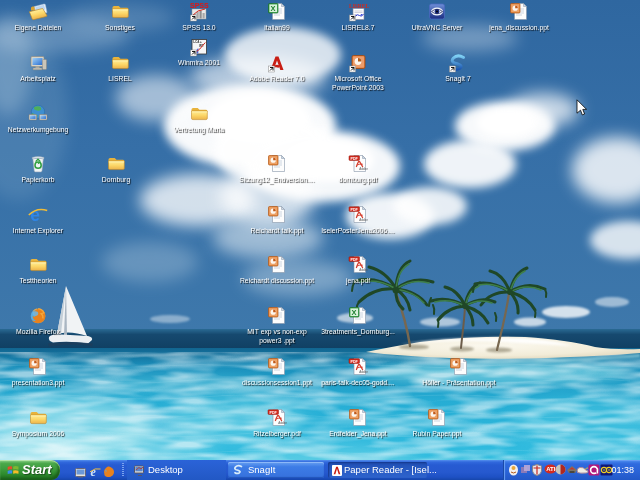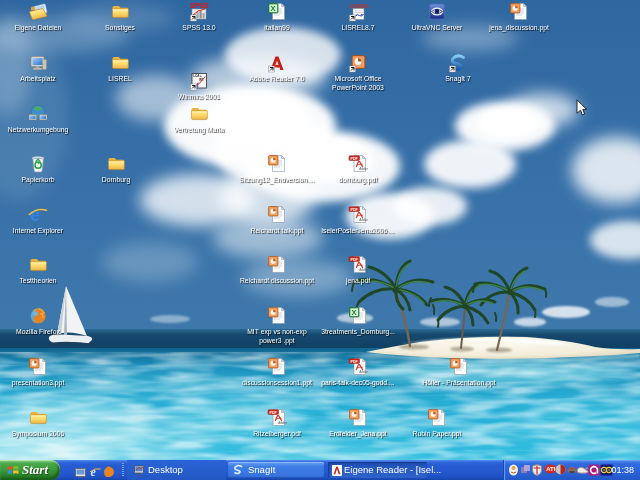--- a/index.html
+++ b/index.html
@@ -7,21 +7,21 @@
 .icon svg{display:block;margin:0 auto}
 .lbl{margin-top:1px;font-size:8px;line-height:9.4px;color:#fff;white-space:nowrap;
  transform:scaleX(0.85);transform-origin:50% 0;
  text-shadow:1px 1px 1px rgba(0,0,0,0.88)}
 #gdefs{position:absolute;width:0;height:0}
 #taskbar{position:absolute;left:0;top:460px;width:640px;height:20px;z-index:5;
  background:linear-gradient(180deg,#5590ee 0,#3169dd 10%,#275bd2 25%,#2659cf 60%,#1e51c4 85%,#1646ac 100%);}
 #startbtn{position:absolute;left:0;top:0;width:60px;height:20px;border-radius:0 9px 9px 0;
  background:linear-gradient(180deg,#87cd83 0,#4aa84a 18%,#3d9c3d 45%,#2e8b2e 70%,#1e701e 100%);
  box-shadow:inset 0 1px 1px #b8e8b0, inset -2px -2px 3px #1a5c1a;
- color:#fff;font-weight:bold;font-style:italic;font-size:13px;line-height:20px;font-family:Liberation Serif, serif;}
+ color:#fff;font-weight:bold;font-style:italic;font-size:13px;line-height:20px;}
 #startbtn svg{position:absolute;left:7px;top:4px}
 #startbtn span{position:absolute;left:22px;text-shadow:1px 1px 1px #1a4a1a}
 .ql{position:absolute;top:4px;width:13px;height:13px}
 #qldiv{position:absolute;left:122px;top:3px;width:2px;height:14px;
  background:repeating-linear-gradient(180deg,#7aa2ee 0,#7aa2ee 1px,transparent 1px,transparent 2px)}
 #desktopbar{position:absolute;left:127px;top:0;width:99px;height:20px;background:linear-gradient(180deg,#2b63d8 0,#2258c4 100%);
  color:#fff;font-size:9.5px;line-height:20px}
 #desktopbar svg{position:absolute;left:7px;top:5px}
 #desktopbar span{position:absolute;left:21px}
 #snagbtn,#adobebtn{position:absolute;top:2px;height:16px;border-radius:2px;color:#fff;font-size:9.5px;line-height:16px}
@@ -333,21 +333,21 @@
     <div class="lbl">Arbeitsplatz</div>
   </div>
 <div class="icon" style="left:60px;top:53px">
     <svg width="22" height="20" viewBox="0 0 22 20">
       <path d="M3.5 5.5 q0-1.6 1.6-1.6 h4.6 l1.8 1.8 h6.4 q1.4 0 1.4 1.4 v0.4 h-15.8 z" fill="#e8b33c"></path>
 <path d="M3.5 7 h15.8 v7.2 q0 1.4-1.4 1.4 h-13 q-1.4 0-1.4-1.4 z" fill="url(#fg)" stroke="#c08a28" stroke-width="0.6"></path>
 <path d="M3.8 7.2 h15.2 v1.4 h-15.2 z" fill="#fff0a8" opacity="0.8"></path>
     </svg>
     <div class="lbl">LISREL</div>
   </div>
-<div class="icon" style="left:139px;top:71px">
+<div class="icon" style="left:139px;top:37px">
     <svg width="22" height="20" viewBox="0 0 22 20">
       <rect x="4" y="2.5" width="14.5" height="14.5" fill="#f6f6f6" stroke="#333" stroke-width="0.8"></rect>
 <text x="5.2" y="6.2" font-family="Liberation Sans" font-size="3" font-weight="bold" fill="#333">LCA +</text>
 <text x="11" y="9.8" font-family="Liberation Sans" font-size="3" font-weight="bold" fill="#333">IRT</text>
 <path d="M4.8 16.6 l5.5-5.5 v5.5 z" fill="#4a66d8"></path>
 <path d="M4.8 15.5 q4.5-0.5 7-3.5 t5.5-6.5" stroke="#d42a1e" stroke-width="1" fill="none"></path>
 
 <rect x="2.5" y="13" width="6" height="6" fill="#fff" stroke="#888" stroke-width="0.5"></rect>
 <path d="M4 17.5 l3-3 m0 3 v-3 h-3" stroke="#000" stroke-width="0.9" fill="none"></path>
     </svg>
@@ -724,21 +724,21 @@
       <svg width="11" height="11" viewBox="2 1 19 17">
         <path d="M16.5 4.5 q-6-3.5-10 0.5 q-3 3.5 1 5 q3.5 1 5.5 2 q2.5 1.5-0.5 3.5 q-3.5 2-7-0.5" stroke="#d8ecfa" stroke-width="3" fill="none" stroke-linecap="round"></path>
       </svg>
       <span>SnagIt</span>
     </div>
  <div id="adobebtn">
       <svg width="10" height="11" viewBox="0 0 12 13">
         <rect x="0" y="0" width="12" height="13" rx="1" fill="#fff"></rect>
         <path d="M2 11 L5 2 h2 L10 11 h-2 L6 4.5 L4 11 Z" fill="#c81e14"></path>
       </svg>
-      <span>Eigene Reader - [Isel...</span>
+      <span>Paper Reader - [Isel...</span>
     </div>
  <div id="tray">
   <svg class="ti" style="left:4px" width="11" height="12" viewBox="0 0 11 12">
         <ellipse cx="5.5" cy="6" rx="4.5" ry="5.5" fill="#f4f0ec"></ellipse>
         <circle cx="5.5" cy="4" r="2" fill="#e8a83c"></circle>
         <path d="M3 8 q2.5 2 5 0" stroke="#b05818" fill="none"></path>
       </svg>
   <svg class="ti" style="left:16px" width="11" height="11" viewBox="0 0 11 11">
         <rect x="1" y="3" width="6" height="6" fill="#8a7ab8"></rect>
         <rect x="4" y="1" width="6" height="6" fill="#b8a8d8" opacity="0.9"></rect>

